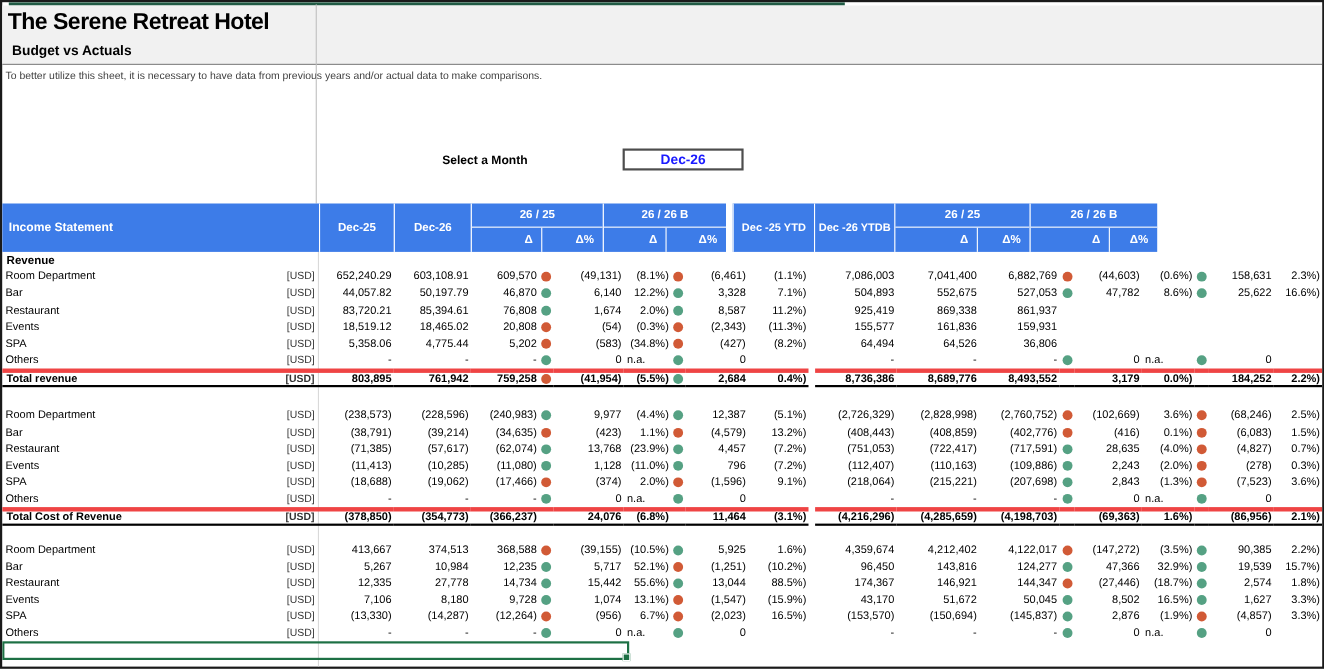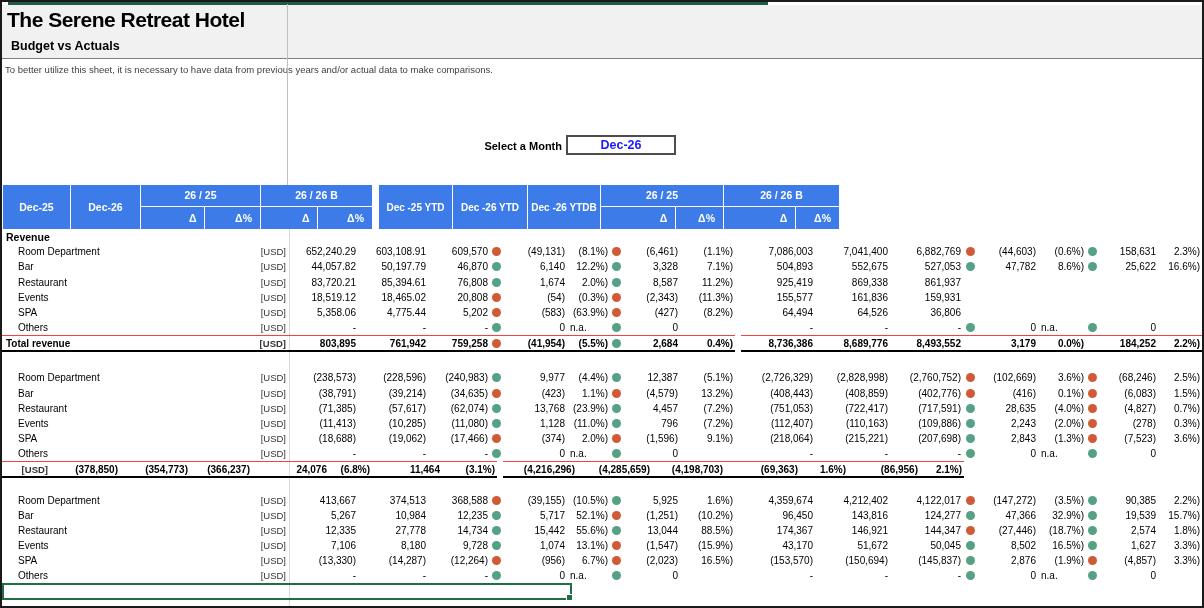--- a/index.html
+++ b/index.html
@@ -19,21 +19,21 @@
   .top-strip{position:absolute;left:6px;top:0;width:760px;height:3px;background:#205b44;}
   .title-band{position:absolute;left:0;top:3px;width:1200px;height:53px;background:#f1f1f1;}
   .page-title{position:absolute;left:5px;top:6px;font-size:21px;font-weight:bold;color:#000;letter-spacing:-0.5px;}
   .page-subtitle{position:absolute;left:9px;top:37px;font-size:12.5px;font-weight:bold;color:#000;}
   .hline{position:absolute;left:0;top:56px;width:1200px;height:1px;background:#7f7f7f;}
   .note{position:absolute;left:3px;top:62px;font-size:9.5px;color:#3f3f3f;}
   .vline-top{position:absolute;left:285px;top:2px;width:1px;height:181px;background:#bfbfbf;}
   .vline-data{position:absolute;left:287px;top:226px;width:1px;height:378px;background:#d9d9d9;}
 
   
-  .selector-label{position:absolute;left:400px;top:138px;width:160px;text-align:right;font-size:11px;font-weight:bold;color:#000;}
+  .selector-label{position:absolute;left:400px;top:138px;width:160px;font-size:11px;font-weight:bold;color:#000;}
   .selector-box{
     position:absolute;left:564px;top:133px;width:110px;height:20px;
     border:2px solid #4d4d4d;background:#fff;box-sizing:border-box;
     display:flex;align-items:center;justify-content:center;
     font-size:12.5px;font-weight:bold;color:#1a1aff;cursor:pointer;
   }
 
   
   .thead{position:absolute;left:0;top:183px;width:1200px;height:44px;display:flex;color:#fff;font-weight:bold;}
   .th{background:#3d7ce8;box-sizing:border-box;font-size:10.5px;white-space:nowrap;}
@@ -44,35 +44,35 @@
   .th-cmp .bot{height:23px;display:flex;border-top:1px solid #fff;}
   .th-cmp .bot > div{display:flex;align-items:center;justify-content:flex-end;box-sizing:border-box;padding-right:8px;}
   .th-cmp .bot > div + div{border-left:1px solid #fff;}
   .th-gap{width:6px;background:#fff;}
 
   
   #rows{position:absolute;left:0;top:227px;width:1200px;}
   .row{display:flex;height:15.2px;align-items:center;font-size:10px;color:#000;}
   .cell{box-sizing:border-box;white-space:nowrap;overflow:visible;height:100%;display:flex;align-items:center;}
   .num{justify-content:flex-end;padding-right:2px;}
-  .c-label{width:238px;padding-left:16px;}
+  .c-label{width:238px;padding-left:3px;}
   .c-unit{width:50px;justify-content:flex-end;padding-right:4px;color:#333;font-size:9.5px;}
   .c-m1{width:68px;}.c-m2{width:70px;}.c-m3{width:62px;}
   .c-dot1{width:13px;}.c-d1{width:64px;}.c-p1{width:43px;}
   .c-dot2{width:13px;}.c-d2{width:57px;}.c-p2{width:55px;}
   .c-gap{width:6px;}
   .c-y1{width:74px;}.c-y2{width:75px;}.c-y3{width:73px;}
   .c-dot3{width:14px;}.c-d3{width:61px;}.c-p3{width:48px;}
   .c-dot4{width:13px;}.c-d4{width:59px;}.c-p4{width:44px;}
   .c-dot{justify-content:center;}
   .dot{width:9px;height:9px;border-radius:50%;}
   .na{justify-content:flex-start;padding-left:3px;}
   .row.section .c-label{padding-left:4px;font-weight:bold;font-size:10.5px;}
   .row.total{height:17px;font-weight:bold;}
-  .row.total .cell{border-top:1px solid #ef4444;border-bottom:2px solid #000;}
+  .row.total .cell{border-top:4px solid #ef4444;border-bottom:2px solid #000;}
   .row.total .c-gap{border-top:none;border-bottom:none;}
   .row.total .c-label{padding-left:4px;}
   .spacer1{height:18px;}
   .spacer2{height:14px;}
 
   
   .sel-box{
     position:absolute;left:0px;top:581px;width:570px;height:17px;
     border:2px solid #1d7044;box-sizing:border-box;pointer-events:none;
   }
@@ -90,39 +90,39 @@
   <div class="page-subtitle">Budget vs Actuals</div>
   <div class="hline"></div>
   <div class="note">To better utilize this sheet, it is necessary to have data from previous years and/or actual data to make comparisons.</div>
   <div class="vline-top"></div>
   <div class="vline-data"></div>
 
   <div class="selector-label">Select a Month</div>
   <div class="selector-box">Dec-26</div>
 
   <div class="thead">
+    <div class="th th-full th-label">Income Statement</div>
     <div class="th th-full" style="width:68px">Dec-25</div>
     <div class="th th-full" style="width:70px">Dec-26</div>
     <div class="th th-cmp" style="width:120px">
       <div class="top">26 / 25</div>
       <div class="bot">
         <div style="width:64px">Δ</div>
         <div style="width:56px">Δ%</div>
       </div>
     </div>
     <div class="th th-cmp" style="width:112px">
       <div class="top">26 / 26 B</div>
       <div class="bot">
         <div style="width:57px">Δ</div>
         <div style="width:55px">Δ%</div>
       </div>
     </div>
     <div class="th-gap"></div>
     <div class="th th-full" style="width:74px;font-size:10px">Dec -25 YTD</div>
-    <div class="th th-full" style="width:75px;font-size:10px">Dec -26 YTD</div>
     <div class="th th-full" style="width:73px;font-size:10px">Dec -26 YTDB</div>
     <div class="th th-cmp" style="width:123px">
       <div class="top">26 / 25</div>
       <div class="bot">
         <div style="width:75px">Δ</div>
         <div style="width:48px">Δ%</div>
       </div>
     </div>
     <div class="th th-cmp" style="width:116px">
       <div class="top">26 / 26 B</div>
@@ -256,21 +256,21 @@
         <div class="row item">
           <div class="cell c-label">SPA</div>
           <div class="cell c-unit">[USD]</div>
           <div class="cell c-m1 num">5,358.06</div>
           <div class="cell c-m2 num">4,775.44</div>
           <div class="cell c-m3 num">5,202</div>
           <div class="cell c-dot1 c-dot">
             <span class="dot" style="background: rgb(209, 90, 54);"></span>
           </div>
           <div class="cell c-d1 num">(583)</div>
-          <div class="cell c-p1 num">(63.9%)</div>
+          <div class="cell c-p1 num">(34.8%)</div>
           <div class="cell c-dot2 c-dot">
             <span class="dot" style="background: rgb(209, 90, 54);"></span>
           </div>
           <div class="cell c-d2 num">(427)</div>
           <div class="cell c-p2 num">(8.2%)</div>
           <div class="cell c-gap"></div>
           <div class="cell c-y1 num">64,494</div>
           <div class="cell c-y2 num">64,526</div>
           <div class="cell c-y3 num">36,806</div>
           <div class="cell c-dot3 c-dot"></div>
@@ -519,20 +519,21 @@
           </div>
           <div class="cell c-d3 num">0</div>
           <div class="cell c-p3 num na">n.a.</div>
           <div class="cell c-dot4 c-dot">
             <span class="dot" style="background: rgb(85, 161, 131);"></span>
           </div>
           <div class="cell c-d4 num">0</div>
           <div class="cell c-p4 num"></div>
         </div>
         <div class="row total">
+          <div class="cell c-label">Total Cost of Revenue</div>
           <div class="cell c-unit">[USD]</div>
           <div class="cell c-m1 num">(378,850)</div>
           <div class="cell c-m2 num">(354,773)</div>
           <div class="cell c-m3 num">(366,237)</div>
           <div class="cell c-dot1 c-dot"></div>
           <div class="cell c-d1 num">24,076</div>
           <div class="cell c-p1 num">(6.8%)</div>
           <div class="cell c-dot2 c-dot"></div>
           <div class="cell c-d2 num">11,464</div>
           <div class="cell c-p2 num">(3.1%)</div>

